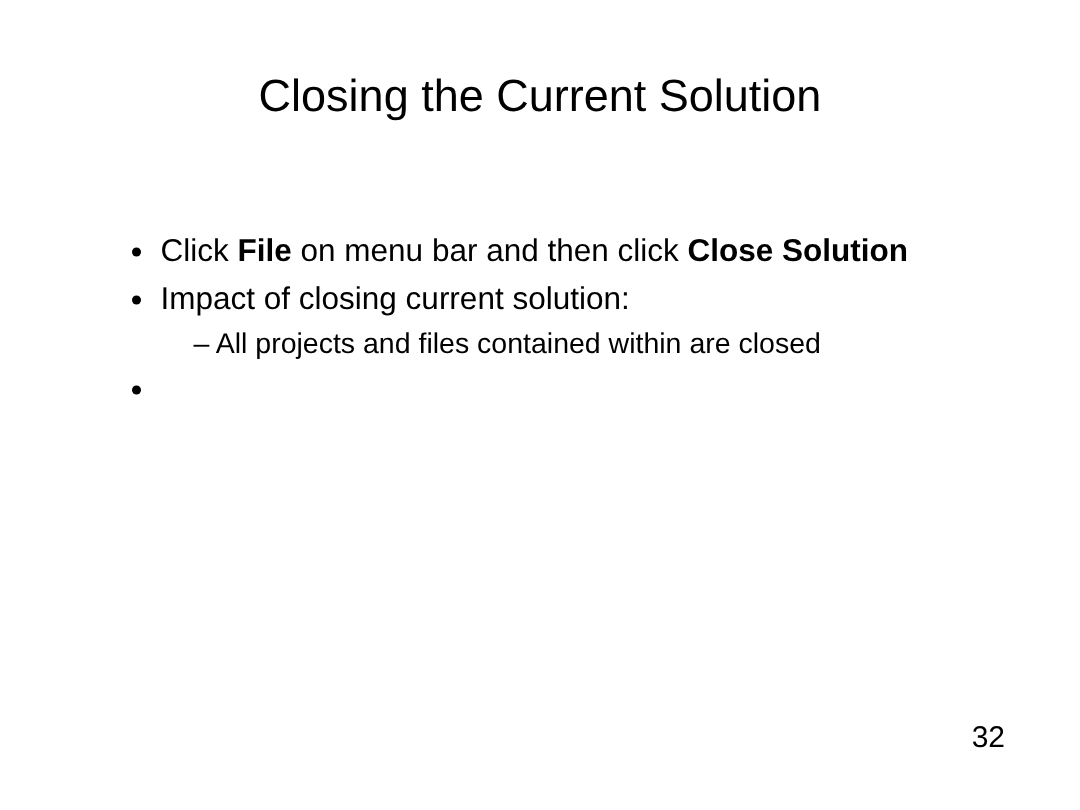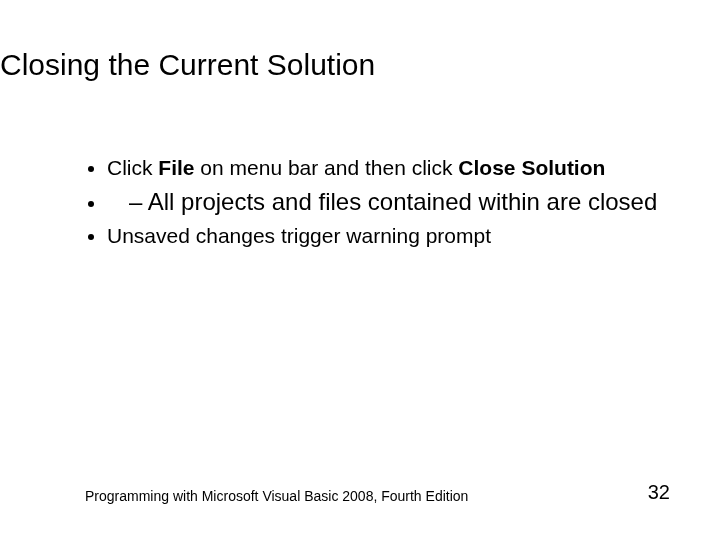--- a/index.html
+++ b/index.html
@@ -16,21 +16,21 @@
     position: relative;
     width: 720px;
     height: 540px;
     box-sizing: border-box;
   }
   .title {
     position: absolute;
     top: 48px;
     left: 0;
     width: 720px;
-    text-align: left;
+    text-align: center;
     font-size: 30px;
     font-weight: 400;
   }
   .body {
     position: absolute;
     top: 155px;
     left: 85px;
     right: 56px;
     font-size: 21px;
     line-height: 1.25;
@@ -40,21 +40,21 @@
     margin: 0;
     padding-left: 22px;
   }
   ul.level1 > li {
     margin-bottom: 6px;
   }
   ul.level2 {
     list-style: none;
     margin: 4px 0 6px 0;
     padding-left: 22px;
-    font-size: 24px;
+    font-size: 19px;
   }
   ul.level2 > li::before {
     content: "–  ";
   }
   .bold {
     font-weight: 700;
   }
   .footer-left {
     position: absolute;
     bottom: 36px;
@@ -74,26 +74,25 @@
 <div class="slide">
 
   <div class="title">Closing the Current Solution</div>
 
   <div class="body">
     <ul class="level1">
       <li>
         <span>Click </span><span class="bold">File</span><span> on menu bar and then click </span><span class="bold">Close Solution</span>
       </li>
       <li>
+        <span>Impact of closing current solution:</span>
         <ul class="level2">
           <li>All projects and files contained within are closed</li>
         </ul>
       </li>
       <li>
-        <span>Unsaved changes trigger warning prompt</span>
       </li>
     </ul>
   </div>
 
-  <div class="footer-left">Programming with Microsoft Visual Basic 2008, Fourth Edition</div>
   <div class="footer-right">32</div>
 
 </div>
 
 </body></html>

